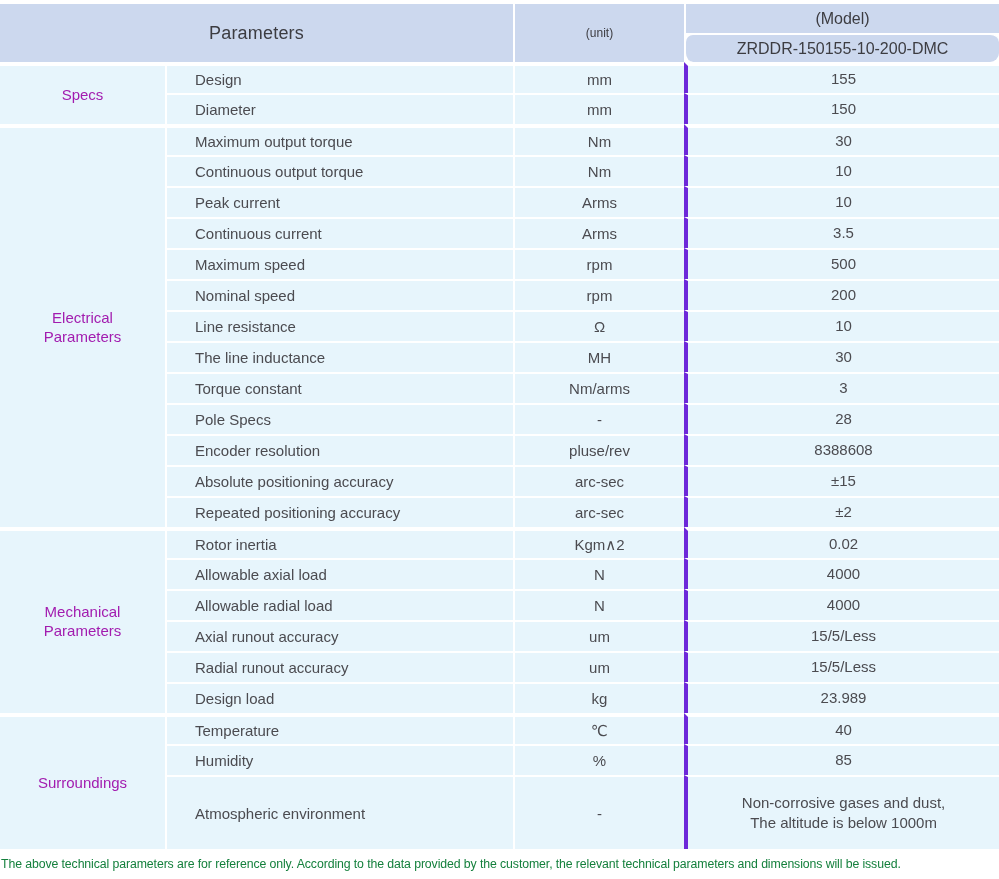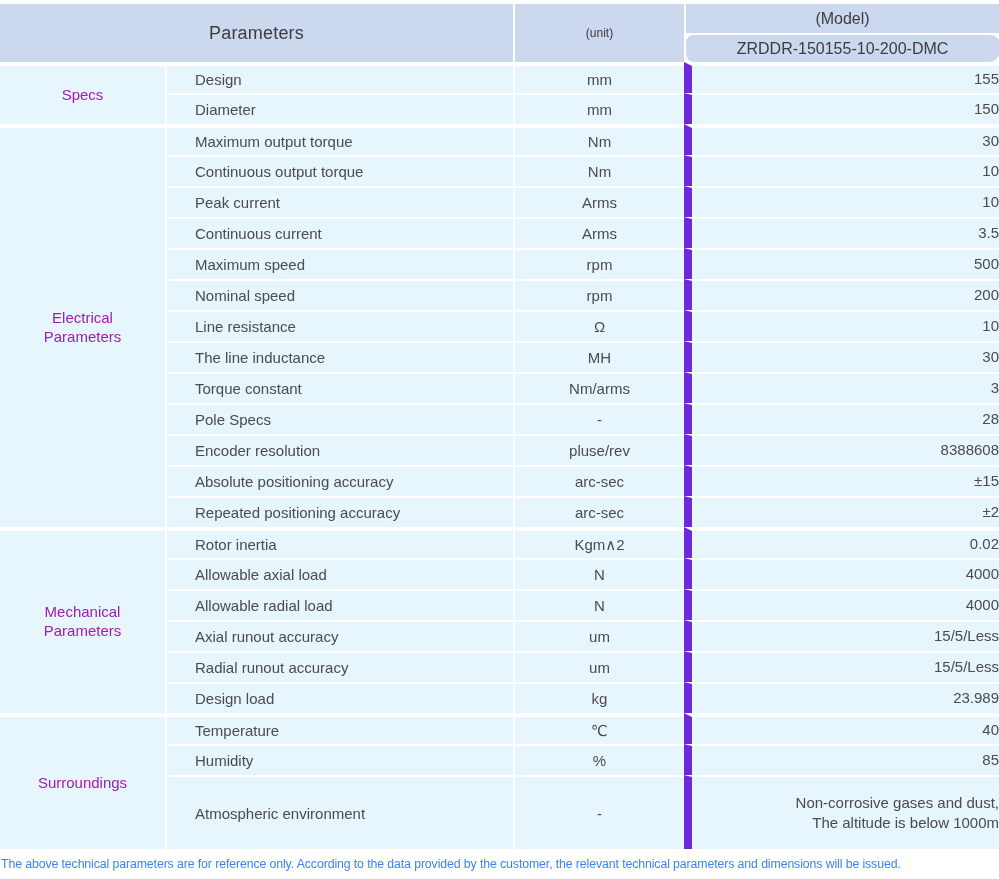--- a/index.html
+++ b/index.html
@@ -71,37 +71,37 @@
   td.param-cell {
     text-align: left;
     padding-left: 28px;
     border-left: 2px solid #ffffff;
   }
   td.unit-cell {
     text-align: center;
     border-left: 2px solid #ffffff;
   }
   td.value-cell {
-    text-align: right;
-    border-left: 8px solid #6d28d9;
+    text-align: center;
+    border-left: 4px solid #6d28d9;
     white-space: pre-line;
     line-height: 1.35;
     margin-left: 28px;
   }
   
   tr.row-next td { border-top: 2px solid #ffffff; }
   
   tr.section-start td { border-top: 4px solid #ffffff; }
   tr.tall-row td { height: 74px; }
 
   .footnote {
     margin-top: 8px;
     padding-left: 1px;
     font-size: 12.3px;
-    color: #3b82f6;
+    color: #15803d;
     letter-spacing: -0.1px;
     white-space: nowrap;
   }
 </style>
 </head>
 <body>
 
 <div class="page">
 
   <table class="spec-table">

